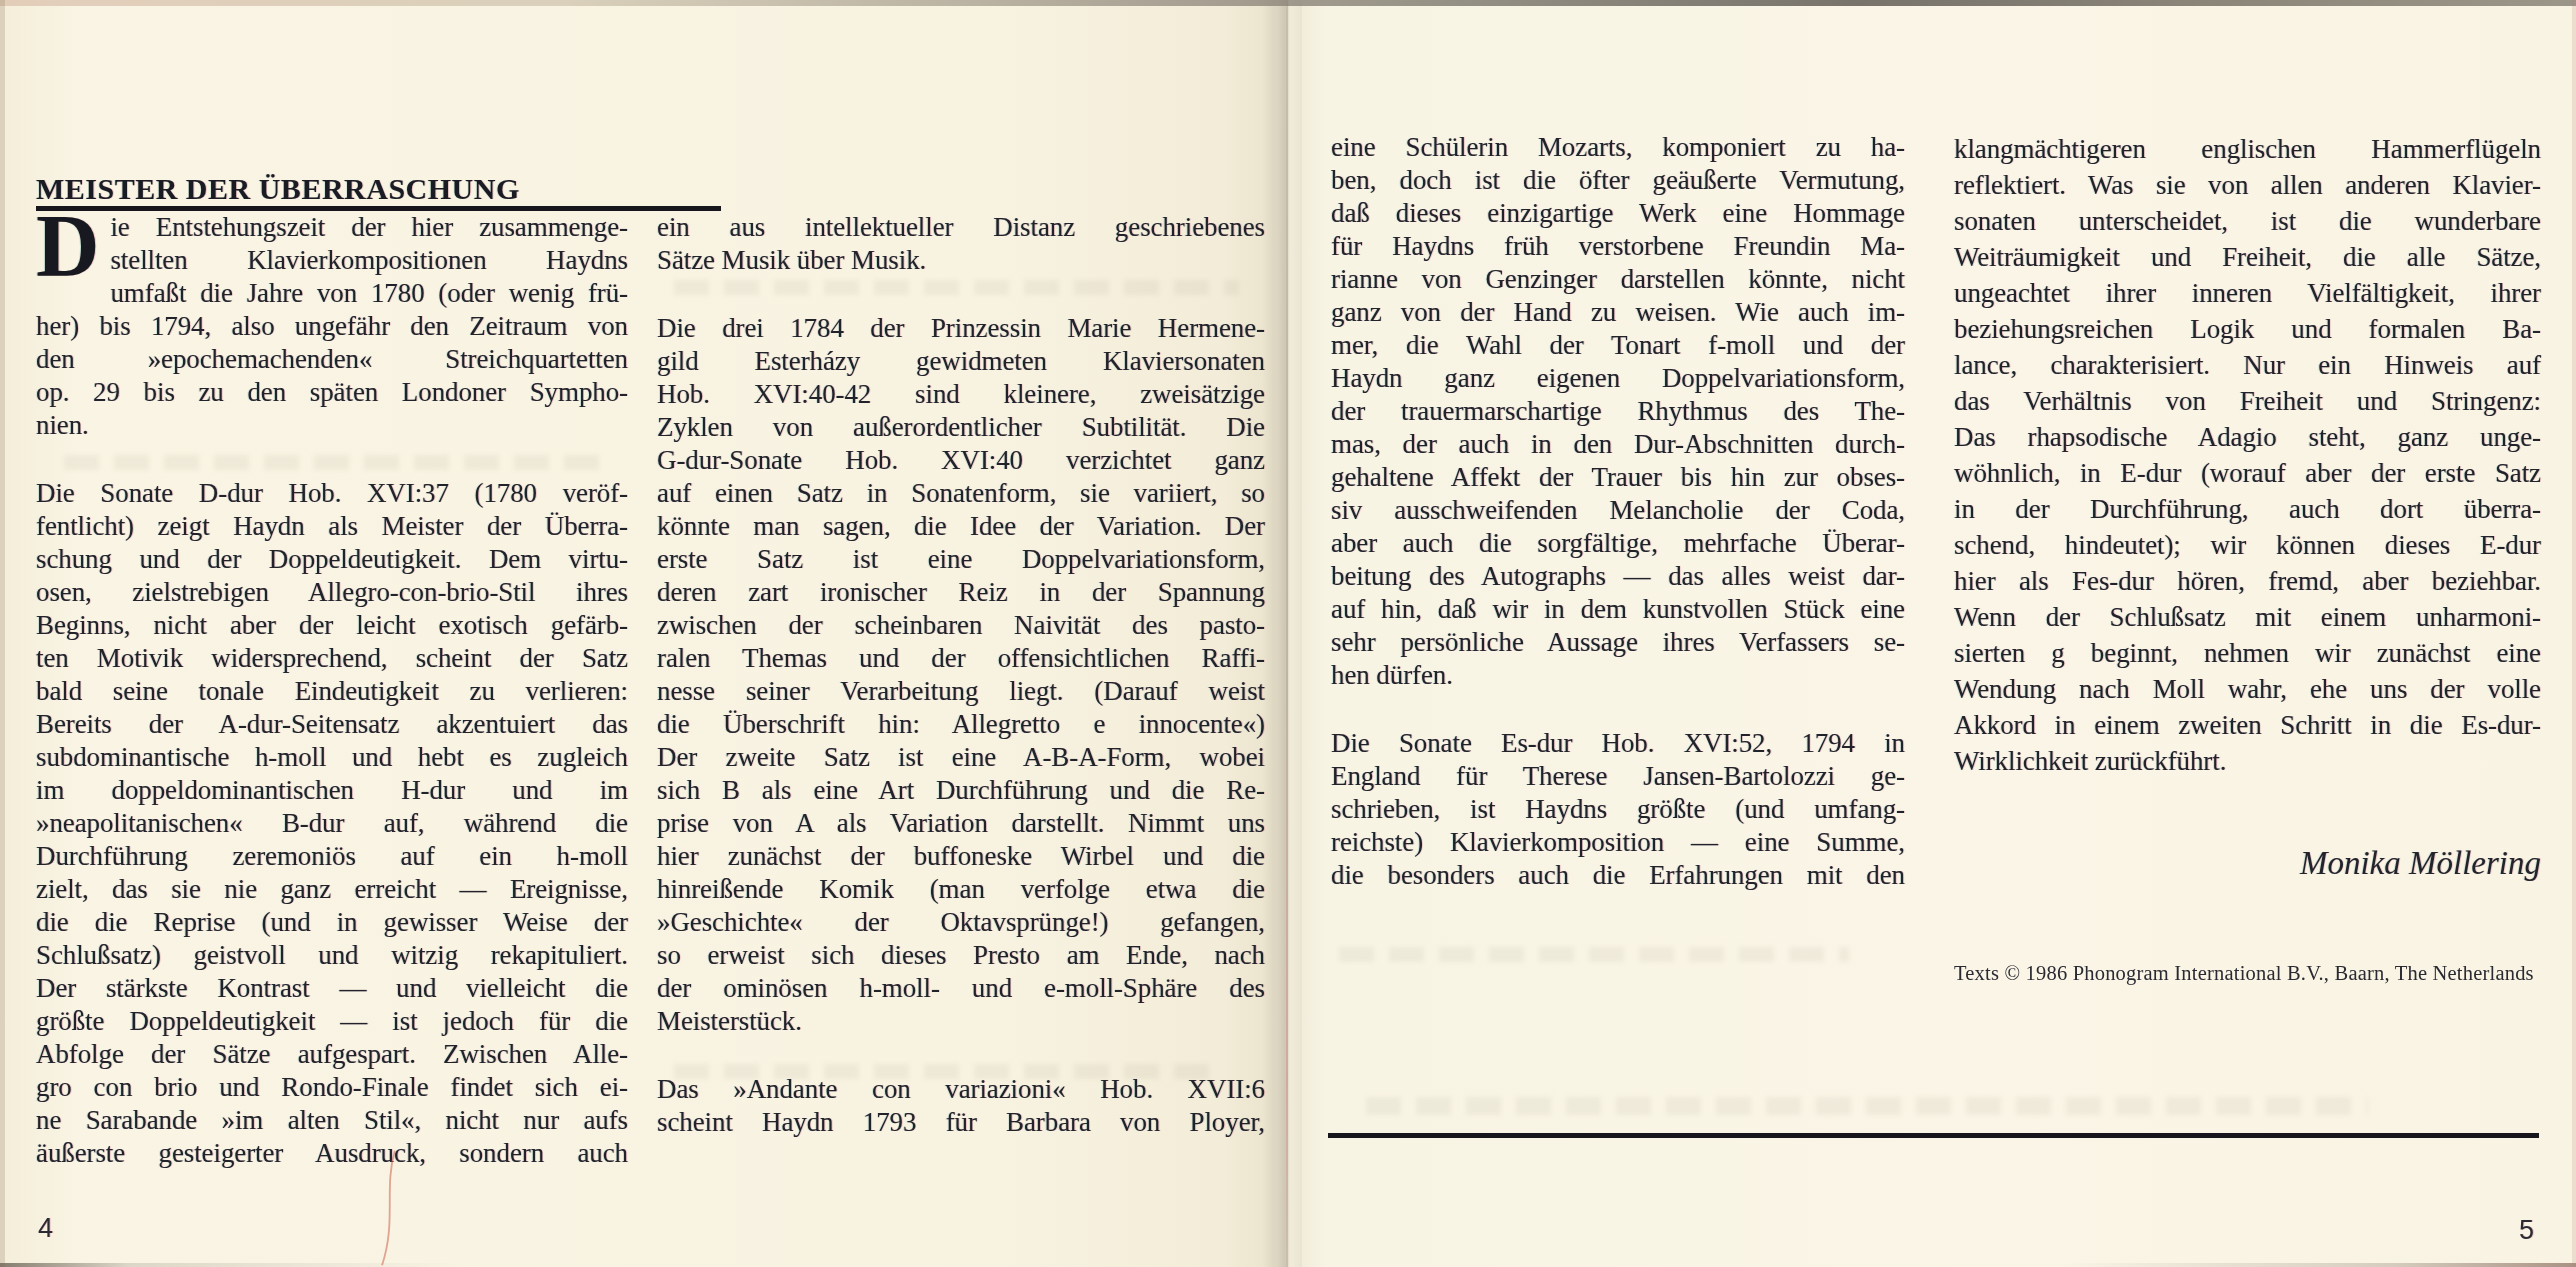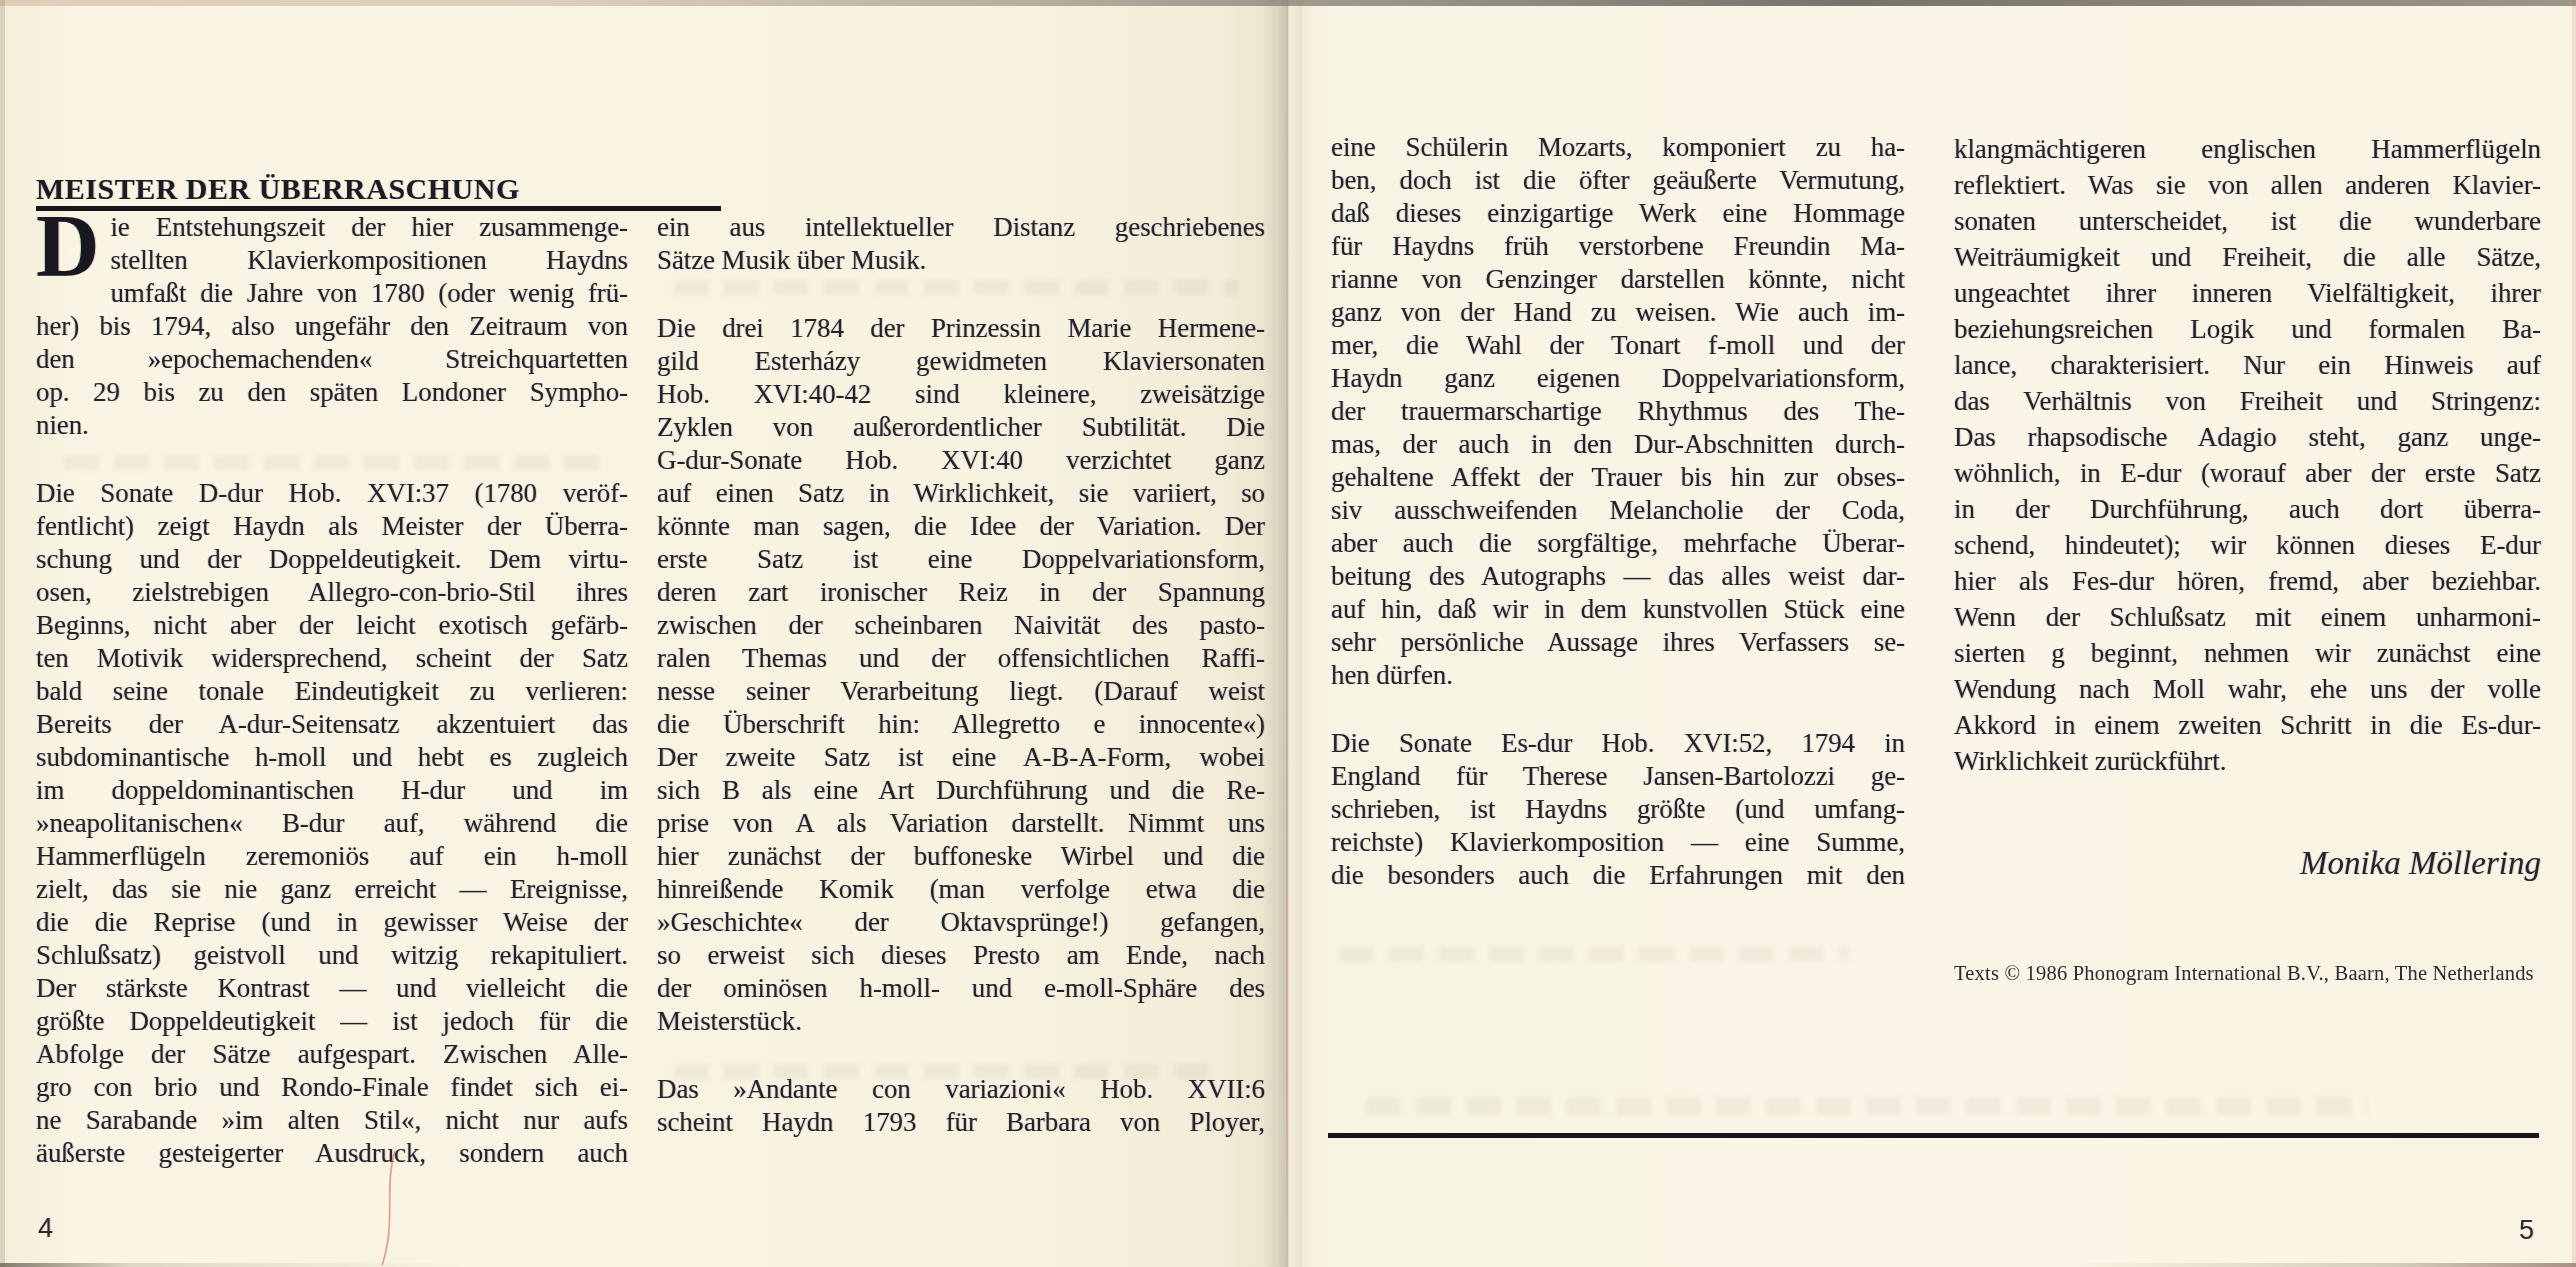--- a/index.html
+++ b/index.html
@@ -77,21 +77,21 @@
         <div class="jline">fentlicht) zeigt Haydn als Meister der Überra-</div>
         <div class="jline">schung und der Doppeldeutigkeit. Dem virtu-</div>
         <div class="jline">osen, zielstrebigen Allegro-con-brio-Stil ihres</div>
         <div class="jline">Beginns, nicht aber der leicht exotisch gefärb-</div>
         <div class="jline">ten Motivik widersprechend, scheint der Satz</div>
         <div class="jline">bald seine tonale Eindeutigkeit zu verlieren:</div>
         <div class="jline">Bereits der A-dur-Seitensatz akzentuiert das</div>
         <div class="jline">subdominantische h-moll und hebt es zugleich</div>
         <div class="jline">im doppeldominantischen H-dur und im</div>
         <div class="jline">»neapolitanischen« B-dur auf, während die</div>
-        <div class="jline">Hammerflügeln zeremoniös auf ein h-moll</div>
+        <div class="jline">Durchführung zeremoniös auf ein h-moll</div>
         <div class="jline">zielt, das sie nie ganz erreicht — Ereignisse,</div>
         <div class="jline">die die Reprise (und in gewisser Weise der</div>
         <div class="jline">Schlußsatz) geistvoll und witzig rekapituliert.</div>
         <div class="jline">Der stärkste Kontrast — und vielleicht die</div>
         <div class="jline">größte Doppeldeutigkeit — ist jedoch für die</div>
         <div class="jline">Abfolge der Sätze aufgespart. Zwischen Alle-</div>
         <div class="jline">gro con brio und Rondo-Finale findet sich ei-</div>
         <div class="jline">ne Sarabande »im alten Stil«, nicht nur aufs</div>
         <div class="jline">äußerste gesteigerter Ausdruck, sondern auch</div>
       </div>
@@ -100,21 +100,21 @@
       <div class="para">
         <div class="jline">ein aus intellektueller Distanz geschriebenes</div>
         <div class="jline end">Sätze Musik über Musik.</div>
       </div>
       <div class="para">
         <div class="jline">Die drei 1784 der Prinzessin Marie Hermene-</div>
         <div class="jline">gild Esterházy gewidmeten Klaviersonaten</div>
         <div class="jline">Hob. XVI:40-42 sind kleinere, zweisätzige</div>
         <div class="jline">Zyklen von außerordentlicher Subtilität. Die</div>
         <div class="jline">G-dur-Sonate Hob. XVI:40 verzichtet ganz</div>
-        <div class="jline">auf einen Satz in Wirklichkeit, sie variiert, so</div>
+        <div class="jline">auf einen Satz in Sonatenform, sie variiert, so</div>
         <div class="jline">könnte man sagen, die Idee der Variation. Der</div>
         <div class="jline">erste Satz ist eine Doppelvariationsform,</div>
         <div class="jline">deren zart ironischer Reiz in der Spannung</div>
         <div class="jline">zwischen der scheinbaren Naivität des pasto-</div>
         <div class="jline">ralen Themas und der offensichtlichen Raffi-</div>
         <div class="jline">nesse seiner Verarbeitung liegt. (Darauf weist</div>
         <div class="jline">die Überschrift hin: Allegretto e innocente«)</div>
         <div class="jline">Der zweite Satz ist eine A-B-A-Form, wobei</div>
         <div class="jline">sich B als eine Art Durchführung und die Re-</div>
         <div class="jline">prise von A als Variation darstellt. Nimmt uns</div>

